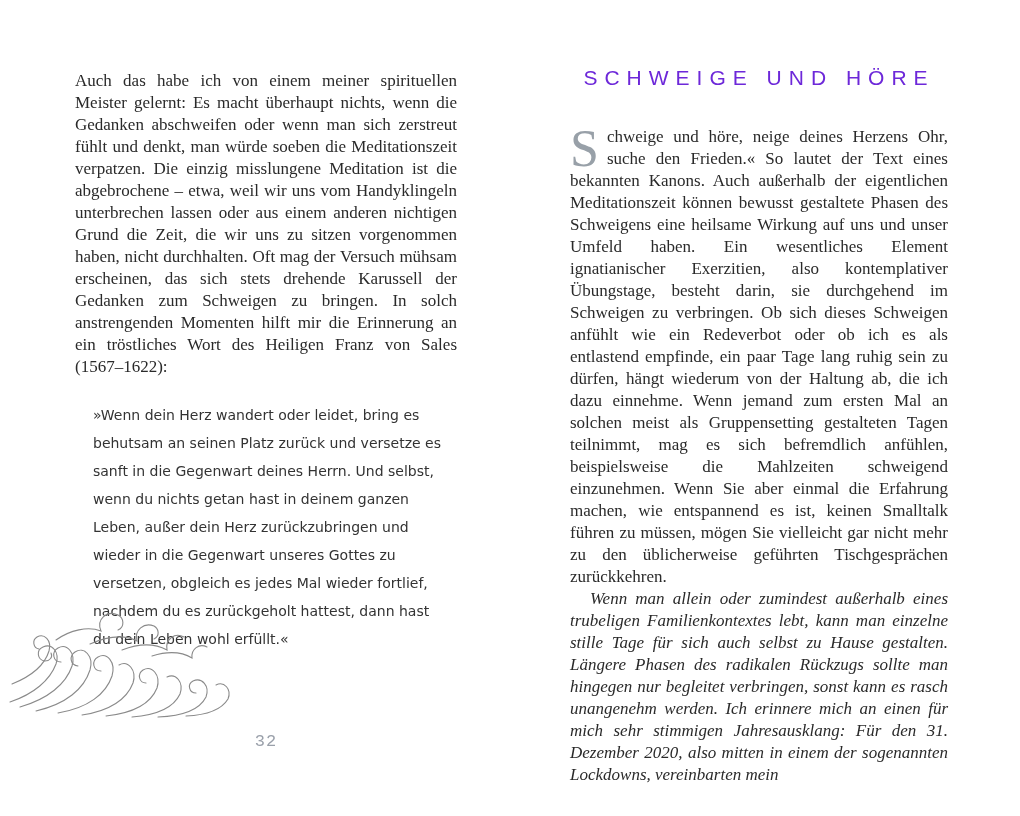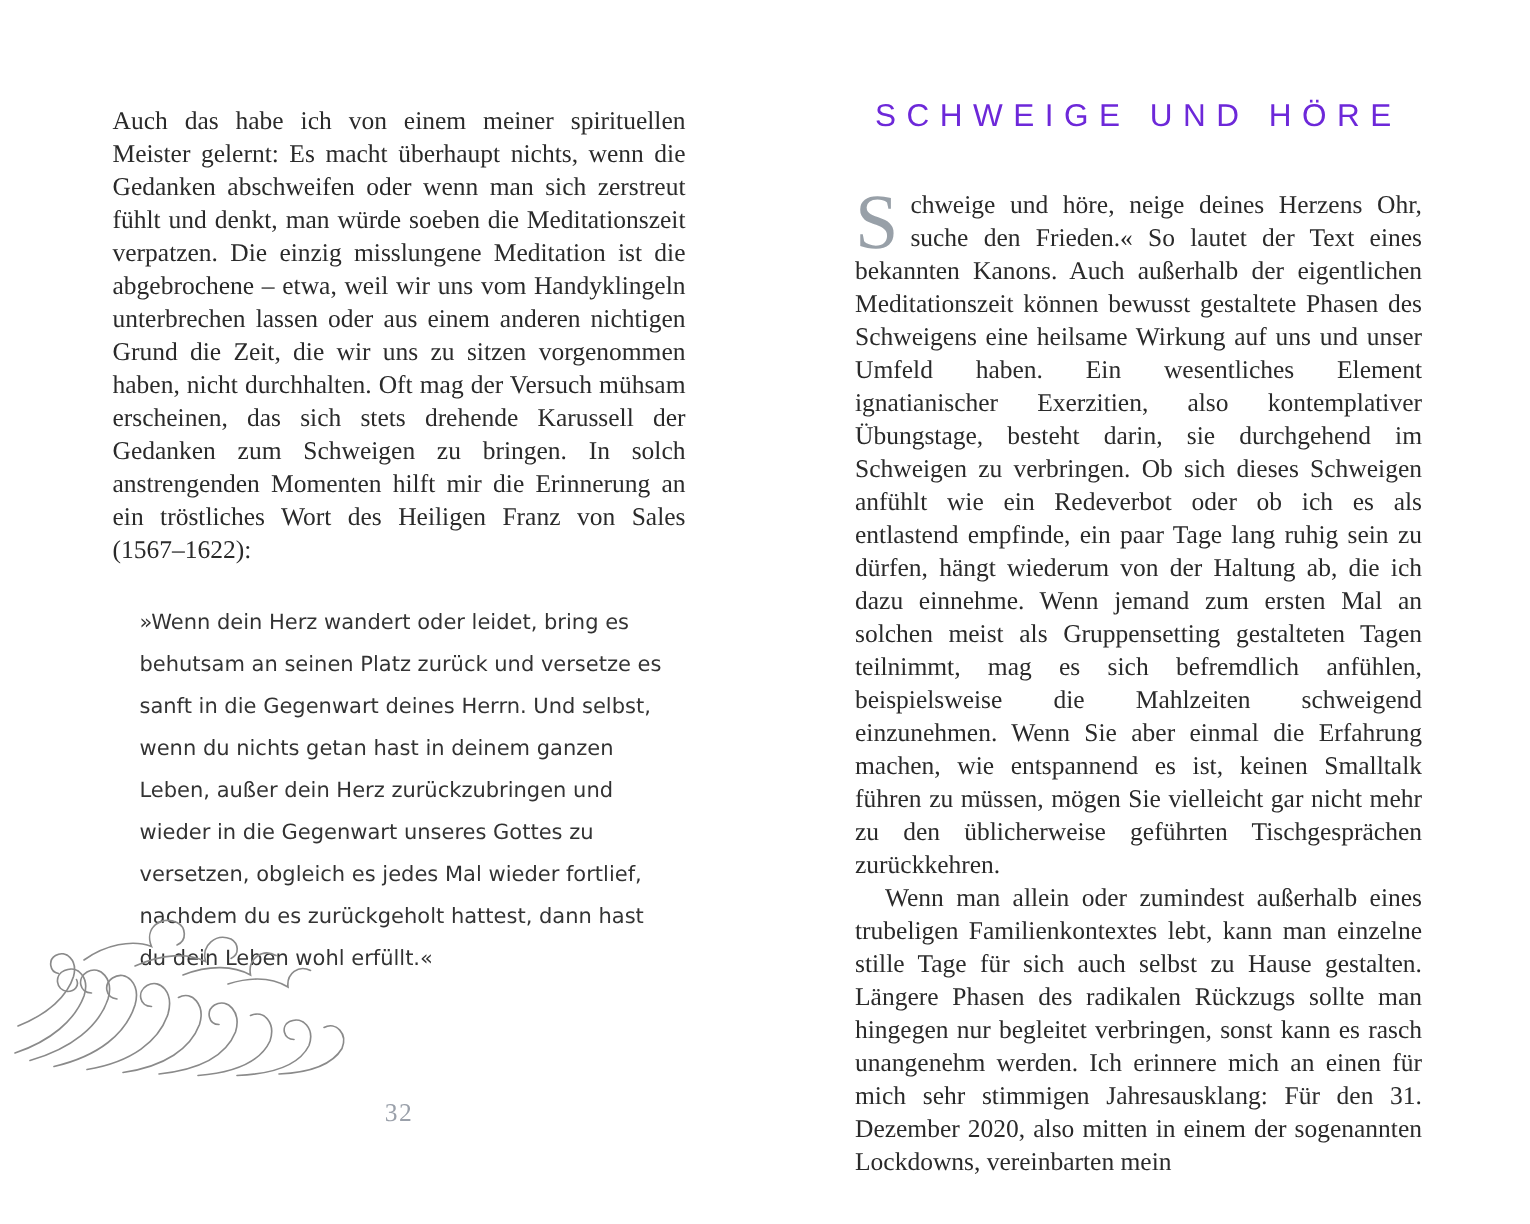--- a/index.html
+++ b/index.html
@@ -63,28 +63,30 @@
   .dropcap {
     float: left;
     font-family: "Liberation Serif", serif;
     font-size: 52px;
     line-height: 41px;
     color: #98a0a8;
     margin: 2px 8px 0 0;
   }
   .para-2 {
     text-indent: 20px;
+    font-style: italic;
   }
   .page-num {
     position: absolute;
     top: 732px;
     font-size: 17px;
     letter-spacing: 1px;
     color: #9aa0aa;
     text-align: center;
+    font-family: Liberation Mono, monospace;
   }
   .page-num-left  { left: 75px;  width: 382px; }
   .page-num-right { left: 570px; width: 378px; }
   .wave-illustration {
     position: absolute;
     left: 6px;
     top: 606px;
     width: 232px;
     height: 114px;
   }

